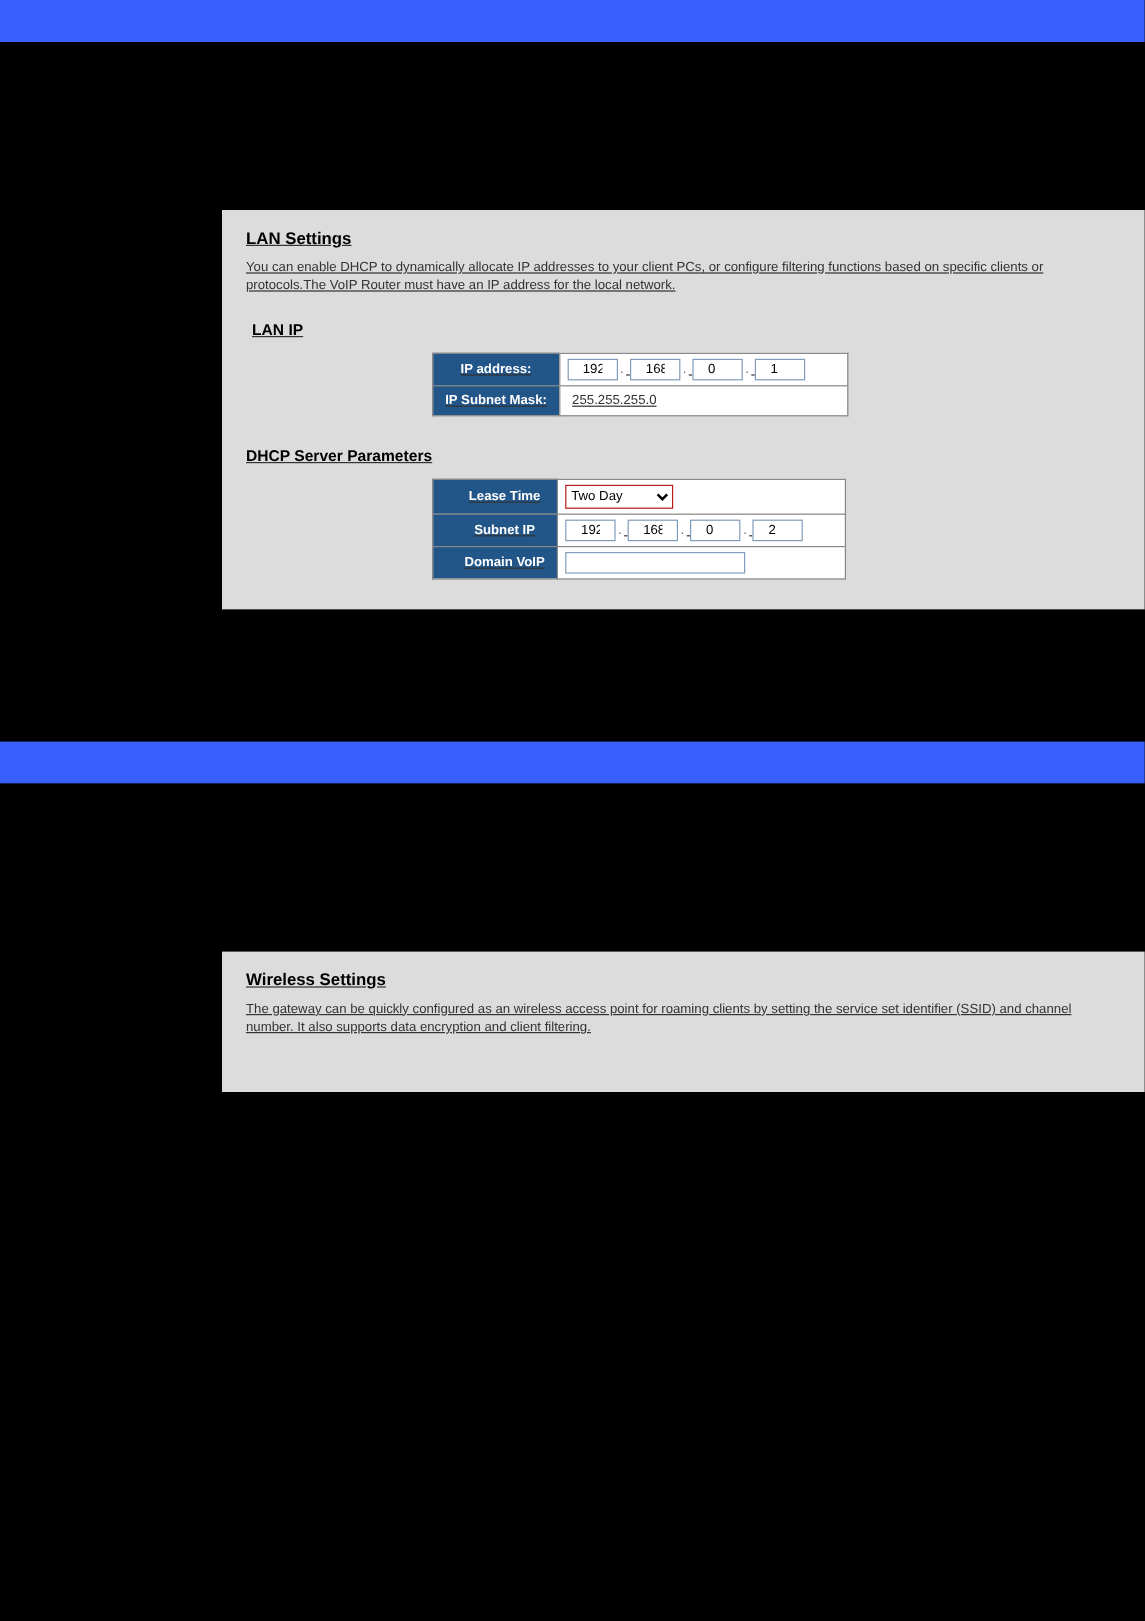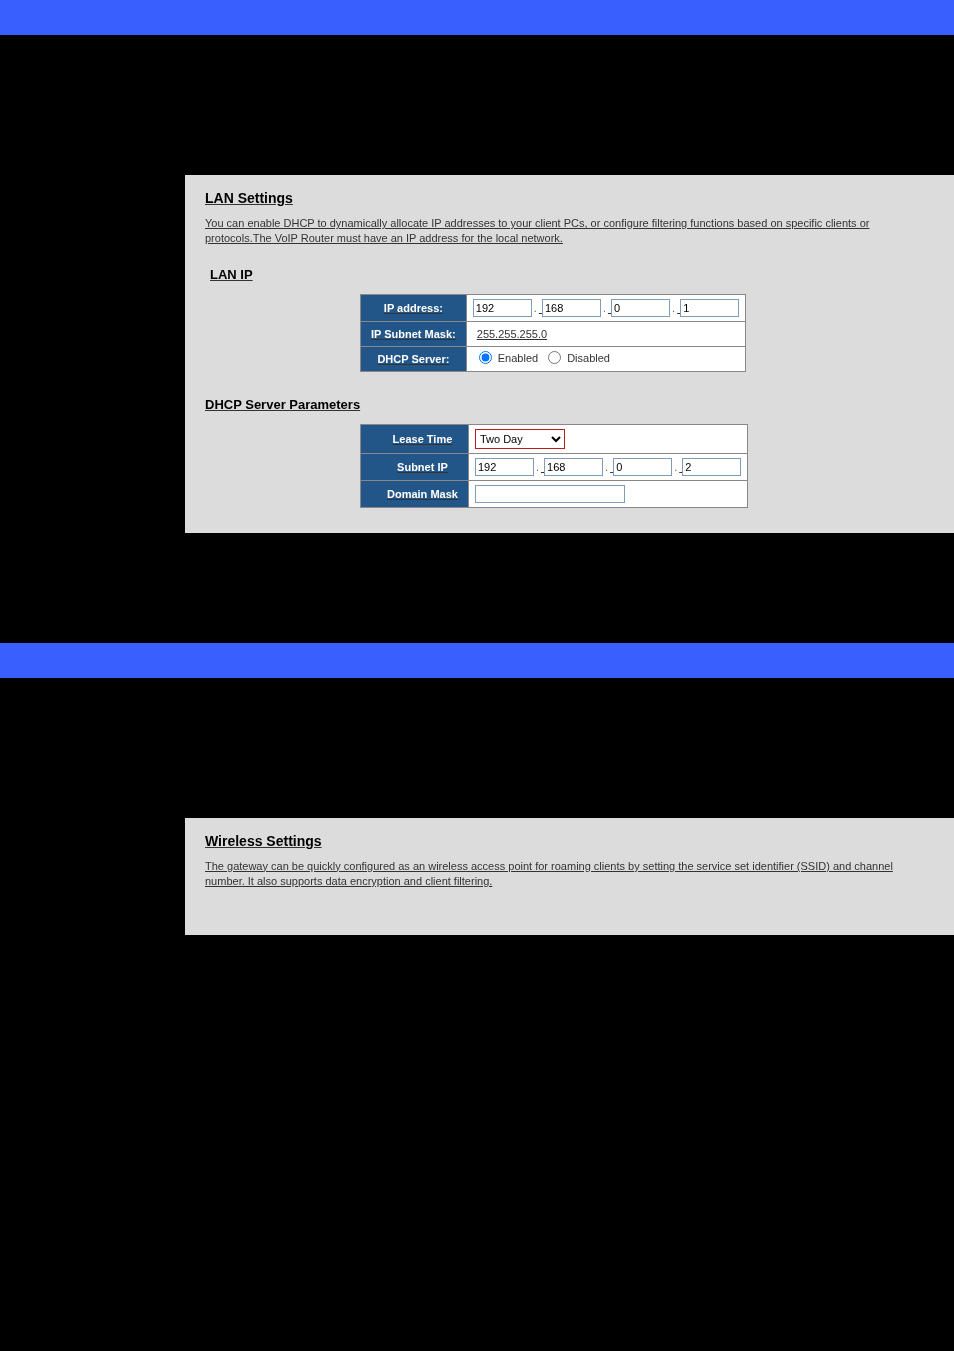--- a/index.html
+++ b/index.html
@@ -63,25 +63,25 @@
       background-color: #ffffff;
       border: 1px solid #888;
       padding: 4px 6px;
       min-width: 240px;
     }
     .form-table td.label-cell.right {
       text-align: center;
       padding-left: 26px;
     }
     input.octet {
-      width: 59px;
+      width: 42px;
       height: 18px;
       font-size: 11px;
       border: 1px solid #7F9DB9;
-      padding: 1px 2px;
+      padding: 1px 12px;
     }
     input.domain {
       width: 150px;
       height: 18px;
       font-size: 11px;
       border: 1px solid #7F9DB9;
       padding: 1px 2px;
     }
     .dot {
       display: inline-block;
@@ -146,31 +146,20 @@
         <input class="octet" value="192" style=""><span class="dot">.</span>
         <input class="octet" value="168" style=""><span class="dot">.</span>
         <input class="octet" value="0" style=""><span class="dot">.</span>
         <input class="octet" value="1" style="">
       </td>
     </tr>
     <tr>
       <td class="label-cell">IP Subnet Mask:</td>
       <td class="value-cell"><span class="static-text">255.255.255.0</span></td>
     </tr>
-    <tr>
-      <td class="label-cell">DHCP Server:</td>
-      <td class="value-cell">
-        <span class="radio-group">
-          <input type="radio" name="dhcpserv" checked="" style="">
-              <span>Enabled</span>
-          <input type="radio" name="dhcpserv" style="">
-              <span>Disabled</span>
-        </span>
-      </td>
-    </tr>
   </tbody>
     </table>
 
   <div class="dhcp-heading">DHCP Server Parameters</div>
 
   <table class="form-table">
     <tbody>
         <tr>
       <td class="label-cell right">Lease Time</td>
       <td class="value-cell">
@@ -182,21 +171,21 @@
     <tr>
       <td class="label-cell right">Subnet IP</td>
       <td class="value-cell">
         <input class="octet" value="192" style=""><span class="dot">.</span>
         <input class="octet" value="168" style=""><span class="dot">.</span>
         <input class="octet" value="0" style=""><span class="dot">.</span>
         <input class="octet" value="2" style="">
       </td>
     </tr>
     <tr>
-      <td class="label-cell right">Domain Mask</td>
+      <td class="label-cell right">Domain VoIP</td>
       <td class="value-cell">
         <input class="domain" value="" style="">
       </td>
     </tr>
   </tbody>
     </table>
 </div>
 
 <div class="post-gap"></div>
 <div class="blue-bar"></div>

